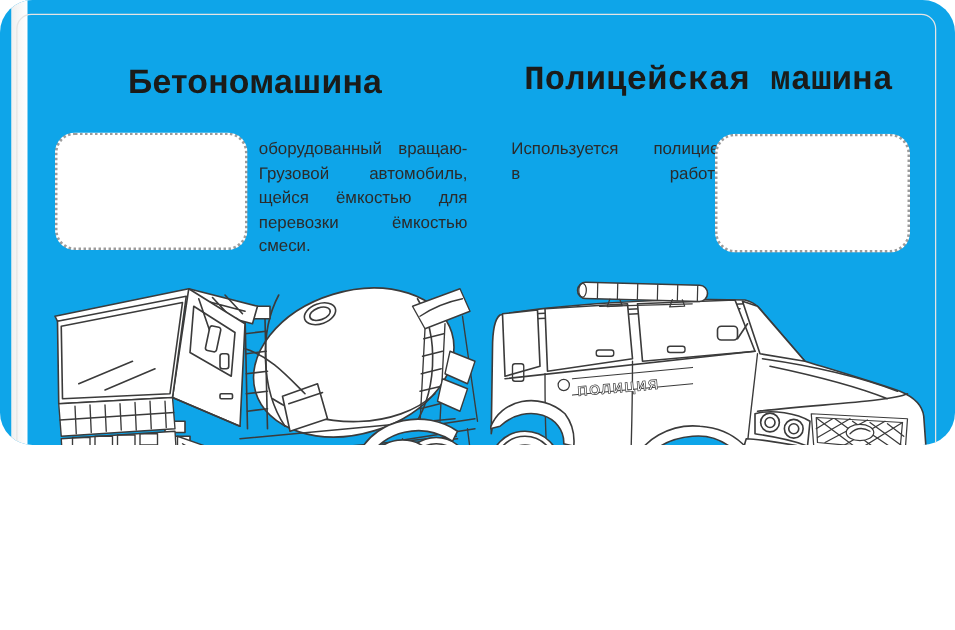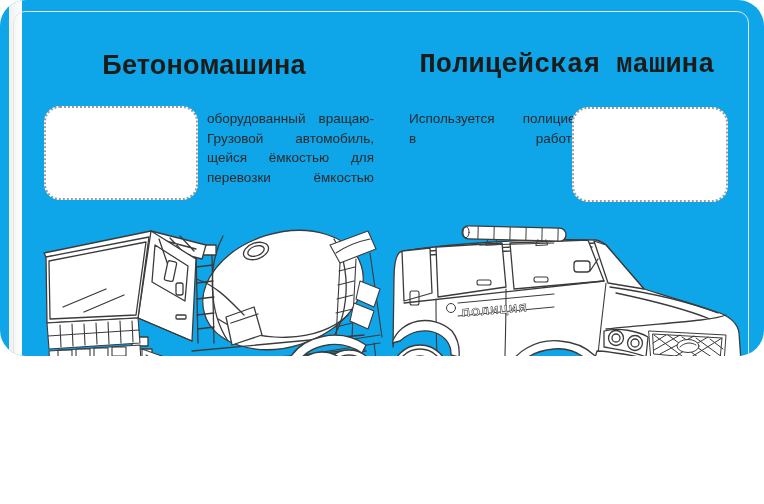--- a/index.html
+++ b/index.html
@@ -44,20 +44,21 @@
       </div>
       <div class="desc-line just">
         <span>щейся</span>
         <span>ёмкостью</span>
         <span>для</span>
       </div>
       <div class="desc-line just">
         <span>перевозки</span>
         <span>ёмкостью</span>
       </div>
+      <div class="desc-line">смеси.</div>
     </div>
 
   <h1 class="title r">Полицейская машина</h1>
   <div class="desc r">
       <div class="desc-line just">
         <span>Используется</span>
         <span>полицией</span>
       </div>
       <div class="desc-line just">
         <span>в</span>

